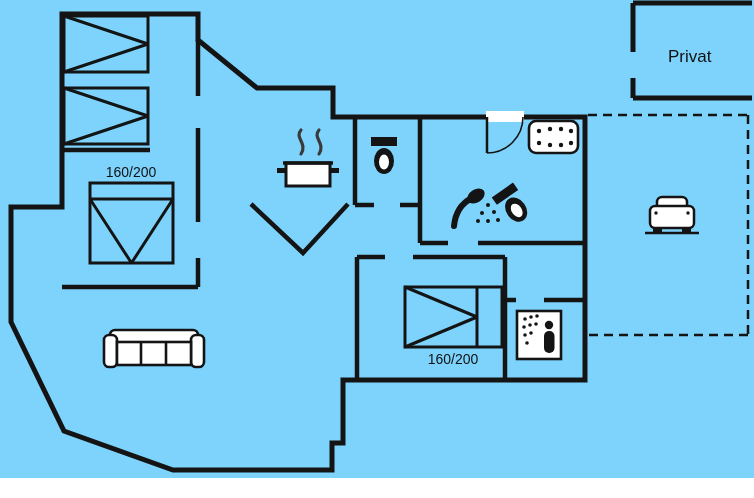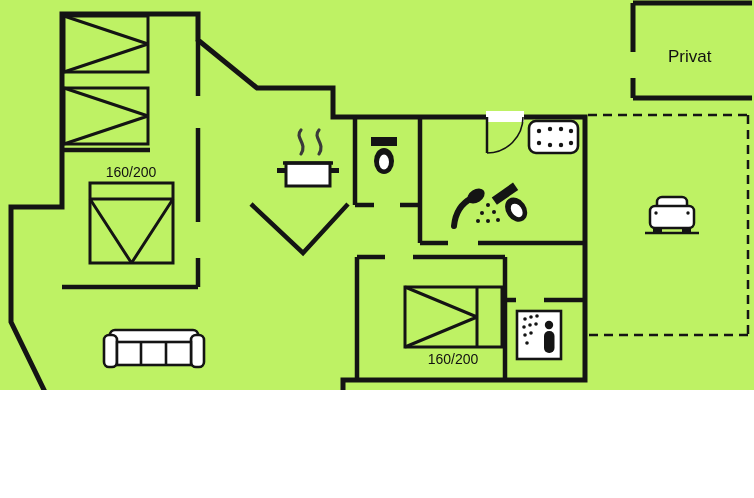--- a/index.html
+++ b/index.html
@@ -4,22 +4,22 @@
 <style>
   html, body {
     margin: 0;
     padding: 0;
     background: #ffffff;
     font-family: "Liberation Sans", sans-serif;
   }
   .plan-wrap {
     position: relative;
     width: 754px;
-    height: 390px;
-    background: #bef264;
+    height: 478px;
+    background: #7dd3fc;
     overflow: hidden;
     text-align: right;
   }
   svg { display: block; }
   text.bed-size {
     font-family: "Liberation Sans", sans-serif;
     font-size: 14px;
     fill: #111;
   }
   text.privat {

